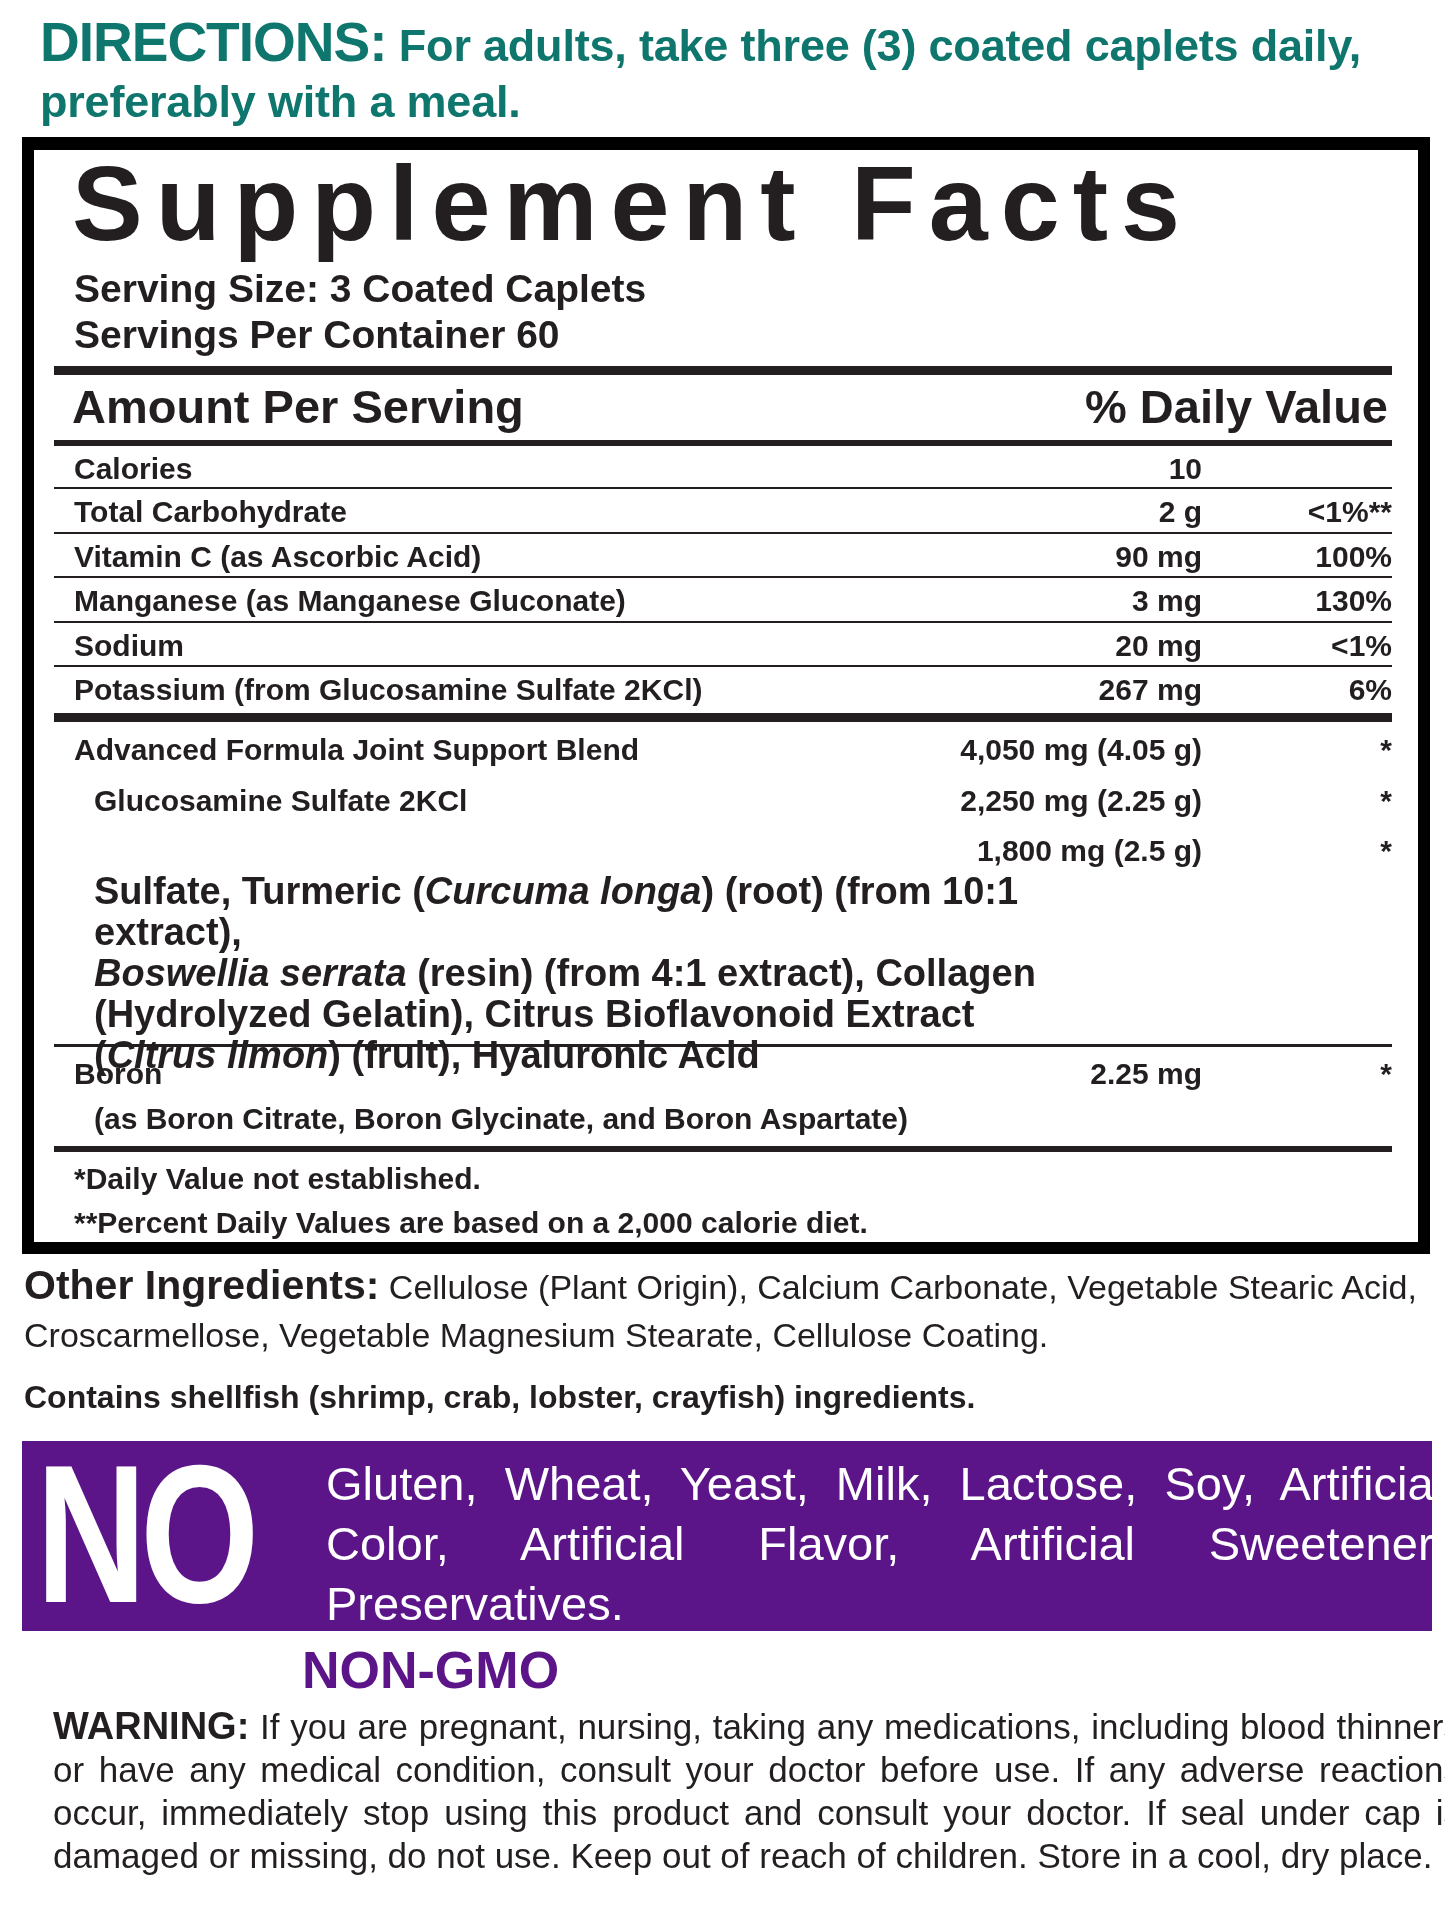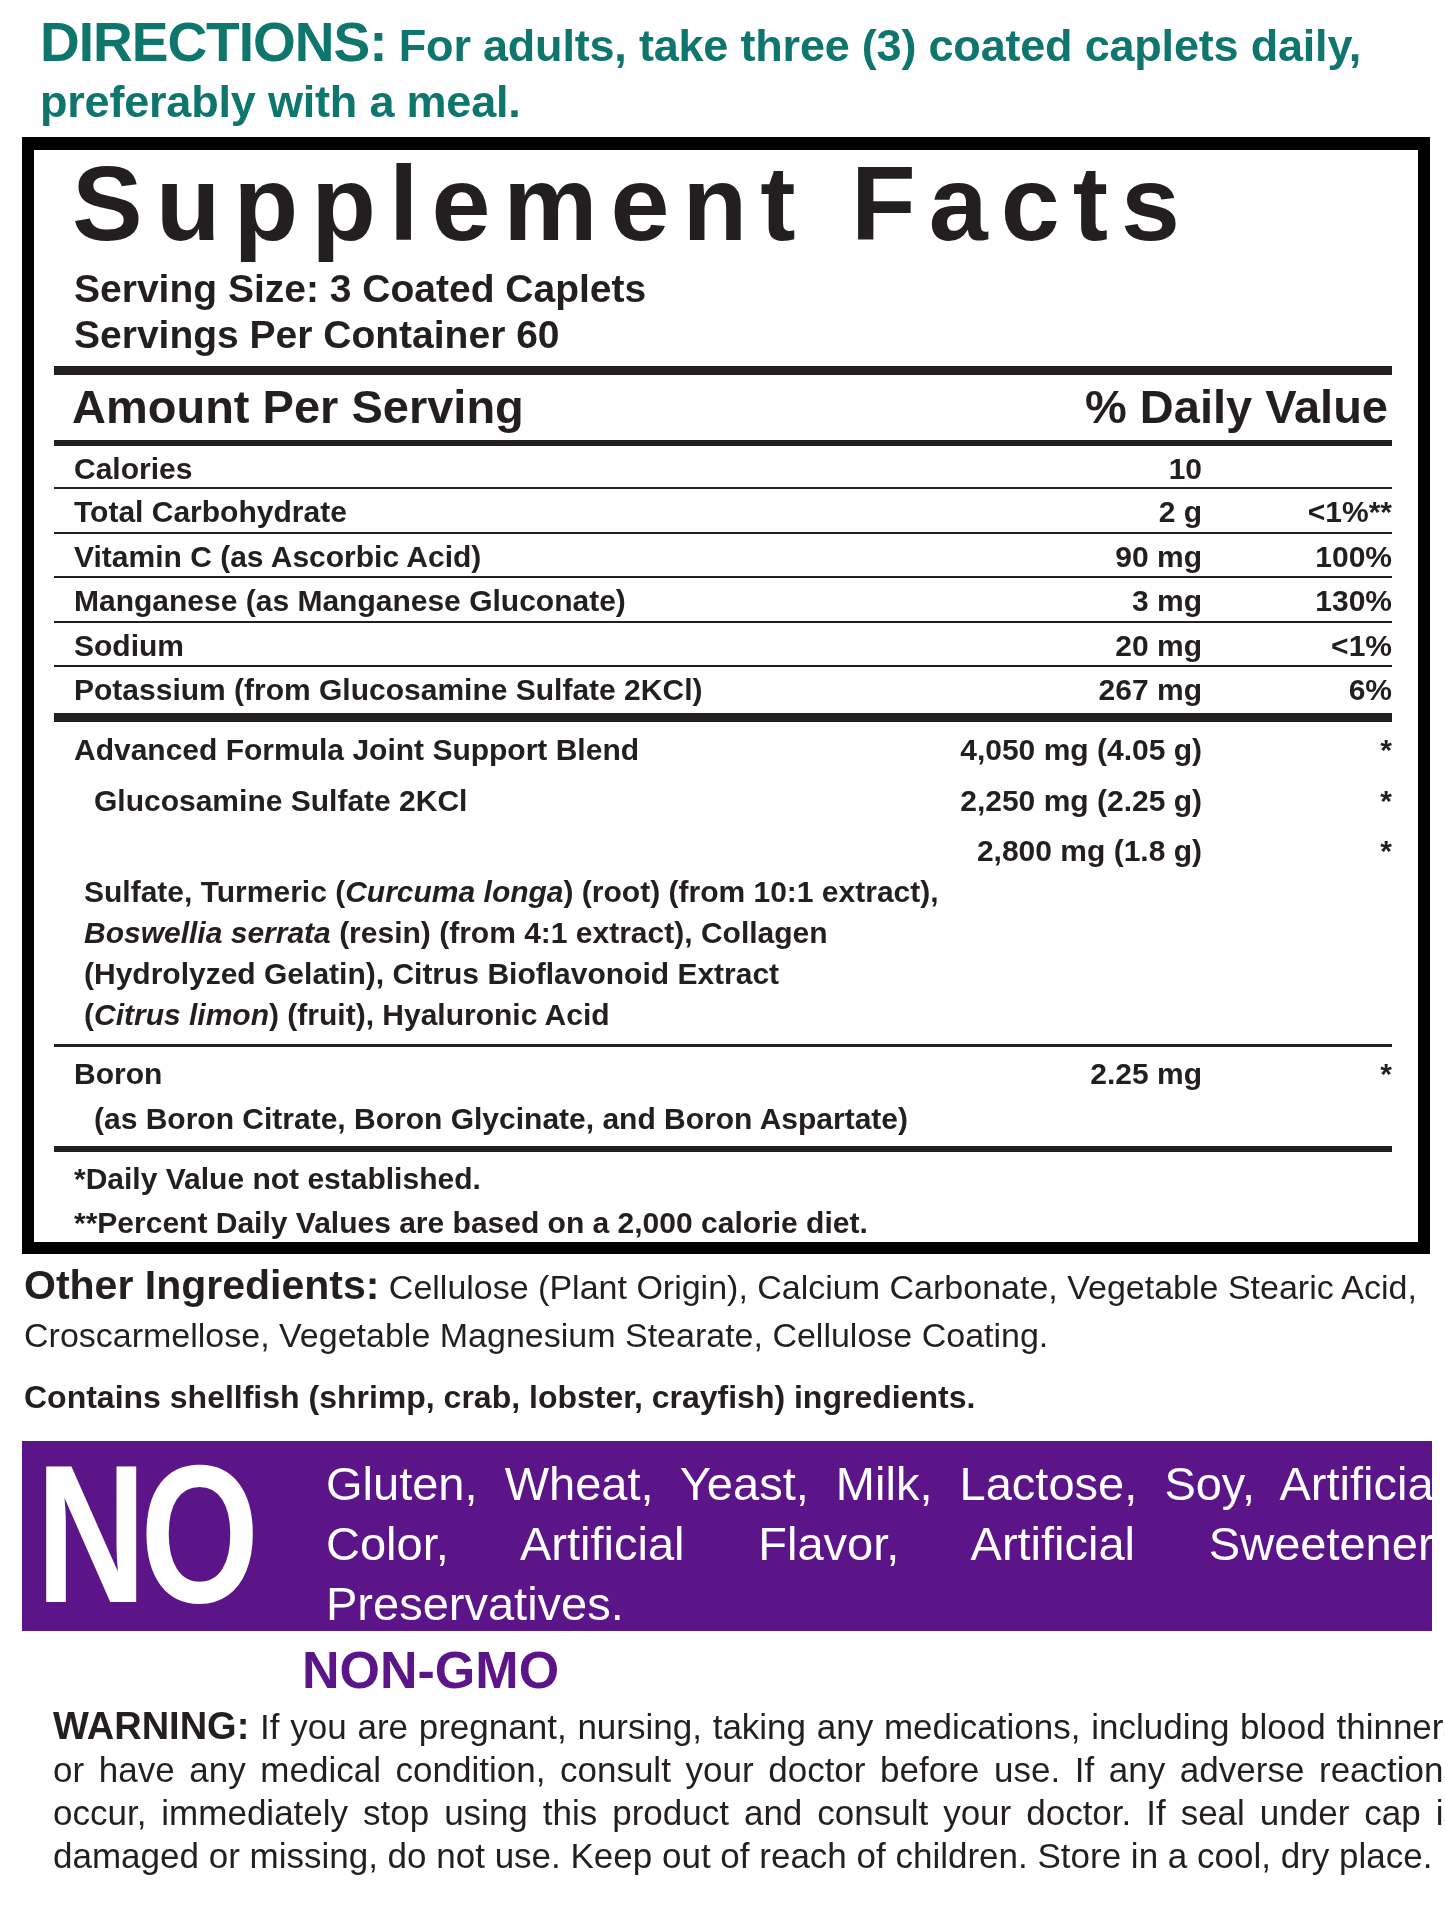--- a/index.html
+++ b/index.html
@@ -41,22 +41,22 @@
   .row .dv { position: absolute; right: 0; text-align: right; }
   .blend {
     position: absolute; left: 54px; width: 1338px;
     font-weight: bold; font-size: 30px; line-height: 41px;
   }
   .blend .name { position: absolute; left: 20px; }
   .blend .sub { left: 40px; }
   .blend .amt { position: absolute; right: 190px; text-align: center; white-space: nowrap; }
   .blend .dv { position: absolute; right: 0; }
   .blend-desc {
-    position: absolute; left: 84px; top: 831px; width: 1000px;
-    font-weight: bold; font-size: 30px; line-height: 41px;
+    position: absolute; left: 94px; top: 831px; width: 1000px;
+    font-weight: bold; font-size: 38px; line-height: 41px;
   }
   .footnotes {
     position: absolute; left: 74px; top: 1157px;
     font-weight: bold; font-size: 30px; line-height: 44px;
   }
 
   .other {
     position: absolute; left: 24px; top: 1261px; width: 1410px;
     font-size: 34px; line-height: 48px; color: #231f20;
   }
@@ -153,21 +153,21 @@
   <span class="name">Advanced Formula Joint Support Blend</span>
   <span class="amt">4,050 mg (4.05 g)</span>
   <span class="dv">*</span>
 </div>
 <div class="blend" style="top:780px;height:41px">
   <span class="name sub">Glucosamine Sulfate 2KCl</span>
   <span class="amt">2,250 mg (2.25 g)</span>
   <span class="dv">*</span>
 </div>
 <div class="blend" style="top:830px;height:41px">
-  <span class="amt">2,800 mg (1.8 g)</span>
+  <span class="amt">1,800 mg (2.5 g)</span>
   <span class="dv">*</span>
 </div>
 <div class="blend-desc" style="top:871px">
   <span>Sulfate, Turmeric (</span><i>Curcuma longa</i><span>) (root) (from 10:1 extract),</span><br>
   <i>Boswellia serrata</i><span> (resin) (from 4:1 extract), Collagen</span><br>
   <span>(Hydrolyzed Gelatin), Citrus Bioflavonoid Extract</span><br>
   <span>(</span><i>Citrus limon</i><span>) (fruit), Hyaluronic Acid</span>
 </div>
 <div class="bar thin" style="top:1044px;height:3px"></div>
 

